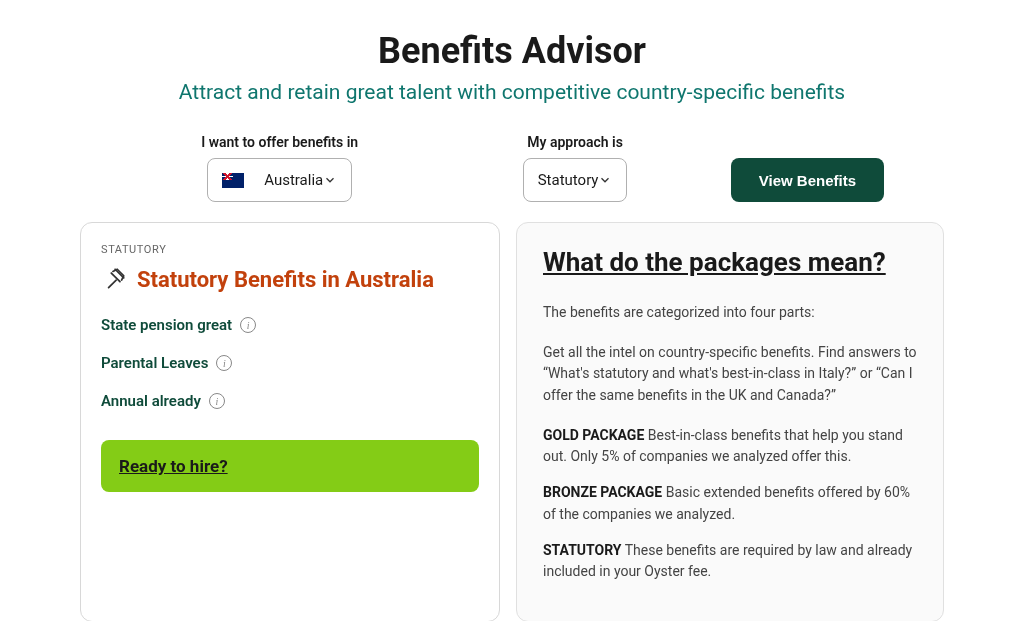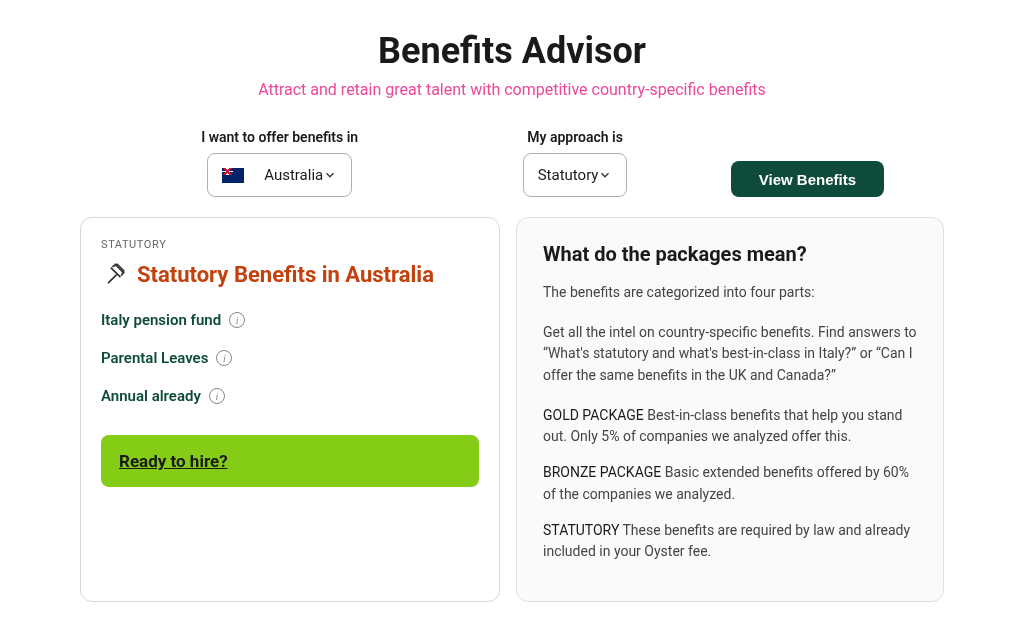--- a/index.html
+++ b/index.html
@@ -17,22 +17,22 @@
       text-align: center;
       margin-bottom: 30px;
     }
     .page-title {
       font-size: 36px;
       font-weight: 700;
       margin-bottom: 8px;
       color: #1a1a1a;
     }
     .page-subtitle {
-      font-size: 16px;
-      color: #ec4899;
+      font-size: 21px;
+      color: #0f766e;
     }
     .filters {
       display: flex;
       gap: 16px;
       align-items: flex-end;
       margin-bottom: 20px;
       padding: 0 60px;
     }
     .filter-group {
       display: flex;
@@ -88,21 +88,21 @@
     }
     .view-btn {
       background: #0f4b3a;
       color: #fff;
       border: none;
       border-radius: 8px;
       padding: 0 28px;
       font-size: 15px;
       font-weight: 600;
       cursor: pointer;
-      height: 36px;
+      height: 44px;
     }
     .content {
       display: flex;
       gap: 16px;
     }
     .left-panel {
       width: 420px;
       border: 1px solid #d8d8d8;
       border-radius: 12px;
       padding: 20px;
@@ -179,38 +179,39 @@
       cursor: pointer;
     }
     .right-panel {
       flex: 1;
       background: #fafafa;
       border: 1px solid #e0e0e0;
       border-radius: 12px;
       padding: 24px 26px;
     }
     .right-title {
-      font-size: 20px;
-      font-weight: 700;
-      margin-bottom: 16px;
+      font-size: 26px;
+      font-weight: 700;
+      margin-bottom: 25px;
+      text-decoration: underline;
     }
     .right-p {
       font-size: 14px;
       color: #444;
       line-height: 1.55;
       margin-bottom: 18px;
     }
     .pkg-line {
       font-size: 14px;
       color: #444;
       line-height: 1.55;
       margin-bottom: 14px;
     }
     .pkg-name {
-      font-weight: 400;
+      font-weight: 700;
       color: #1a1a1a;
     }
   </style>
 </head>
 <body>
 
 <div class="header">
   <h1 class="page-title">Benefits Advisor</h1>
   <p class="page-subtitle">Attract and retain great talent with competitive country-specific benefits</p>
 </div>
@@ -250,21 +251,21 @@
       <svg class="gavel-icon" viewBox="0 0 24 24" fill="none" stroke="#333" stroke-width="1.6" stroke-linecap="round" stroke-linejoin="round">
         <path d="M14 13l-7 7"></path>
         <path d="M9.5 6.5l8 8"></path>
         <path d="M13 3l8 8"></path>
         <path d="M11 5l4-2 6 6-2 4"></path>
       </svg>
       <h2 class="panel-title">Statutory Benefits in Australia</h2>
     </div>
 
     <div class="benefit-item">
-      <span>Italy pension fund</span>
+      <span>State pension great</span>
       <span class="info-icon">i</span>
     </div>
     <div class="benefit-item">
       <span>Parental Leaves</span>
       <span class="info-icon">i</span>
     </div>
     <div class="benefit-item">
       <span>Annual already</span>
       <span class="info-icon">i</span>
     </div>

